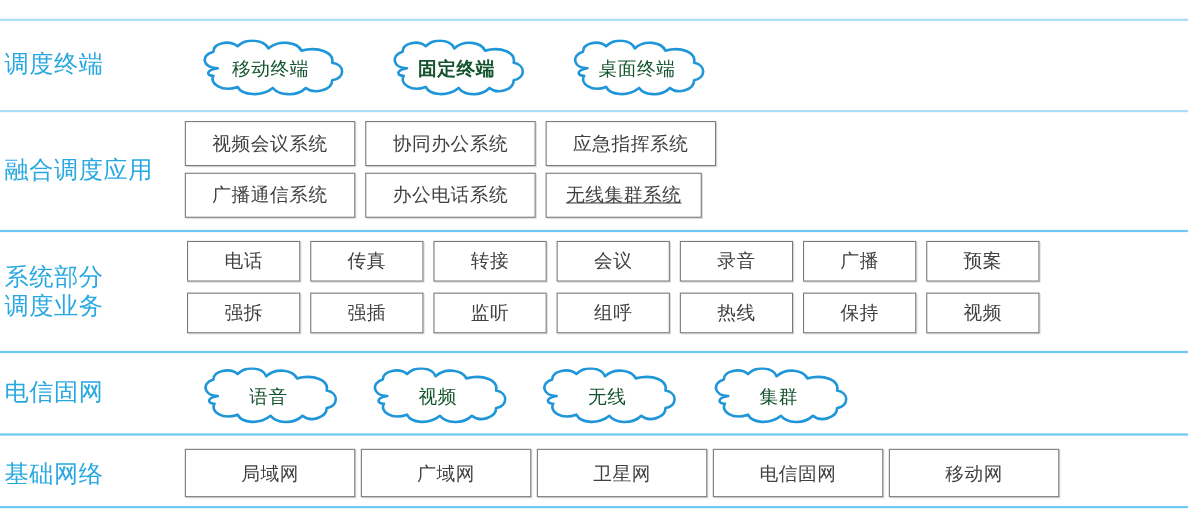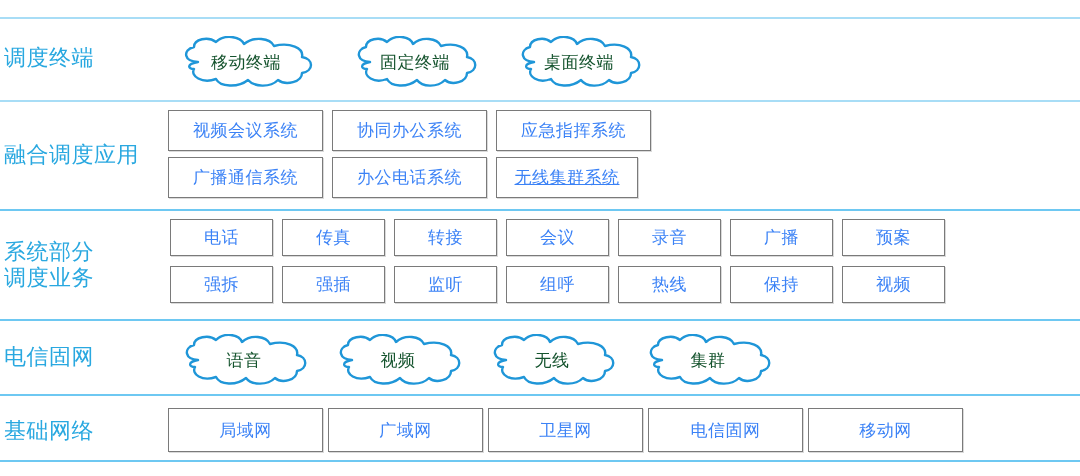--- a/index.html
+++ b/index.html
@@ -38,21 +38,21 @@
     white-space: pre-line;
     font-family: "Liberation Sans", "DejaVu Sans", sans-serif;
   }
 
   
   .node-box {
     position: absolute;
     box-sizing: border-box;
     background: #ffffff;
     border: 1.4px solid #7a7a7a;
-    color: #3b82f6;
+    color: #404040;
     font-size: 17px;
     display: flex;
     align-items: center;
     justify-content: center;
     text-align: center;
     letter-spacing: 0.5px;
     box-shadow: 1px 1px 0 rgba(150,150,150,0.35);
   }
 
   
@@ -105,21 +105,21 @@
                C140 23 140 35 128 37
                C128 46 112 50 104 44
                C96 52 80 51 74 44
                C64 52 46 51 42 43
                C28 48 16 40 20 33
                C14 33 12 28 24 26 Z" fill="#ffffff" stroke="#1f96d8" stroke-width="2.4" stroke-linejoin="round"></path>
     </svg>
     <div class="cloud-text">移动终端</div>
   </div>
 
-  <div class="cloud" style="left:348px; top:36px; width:134px; height:52px;">
+  <div class="cloud" style="left:348px; top:36px; width:134px; height:52px;font-weight:bold;">
     <svg width="134" height="52" viewBox="0 0 134 52">
       <path d="M22 26
                C9 26 7 14 18 11
                C18 3 32 0 39 6
                C47 -2 62 0 65 8
                C74 0 89 2 93 10
                C108 6 121 12 119 21
                C130 23 130 35 119 37
                C119 46 104 50 97 44
                C89 52 74 51 69 44

